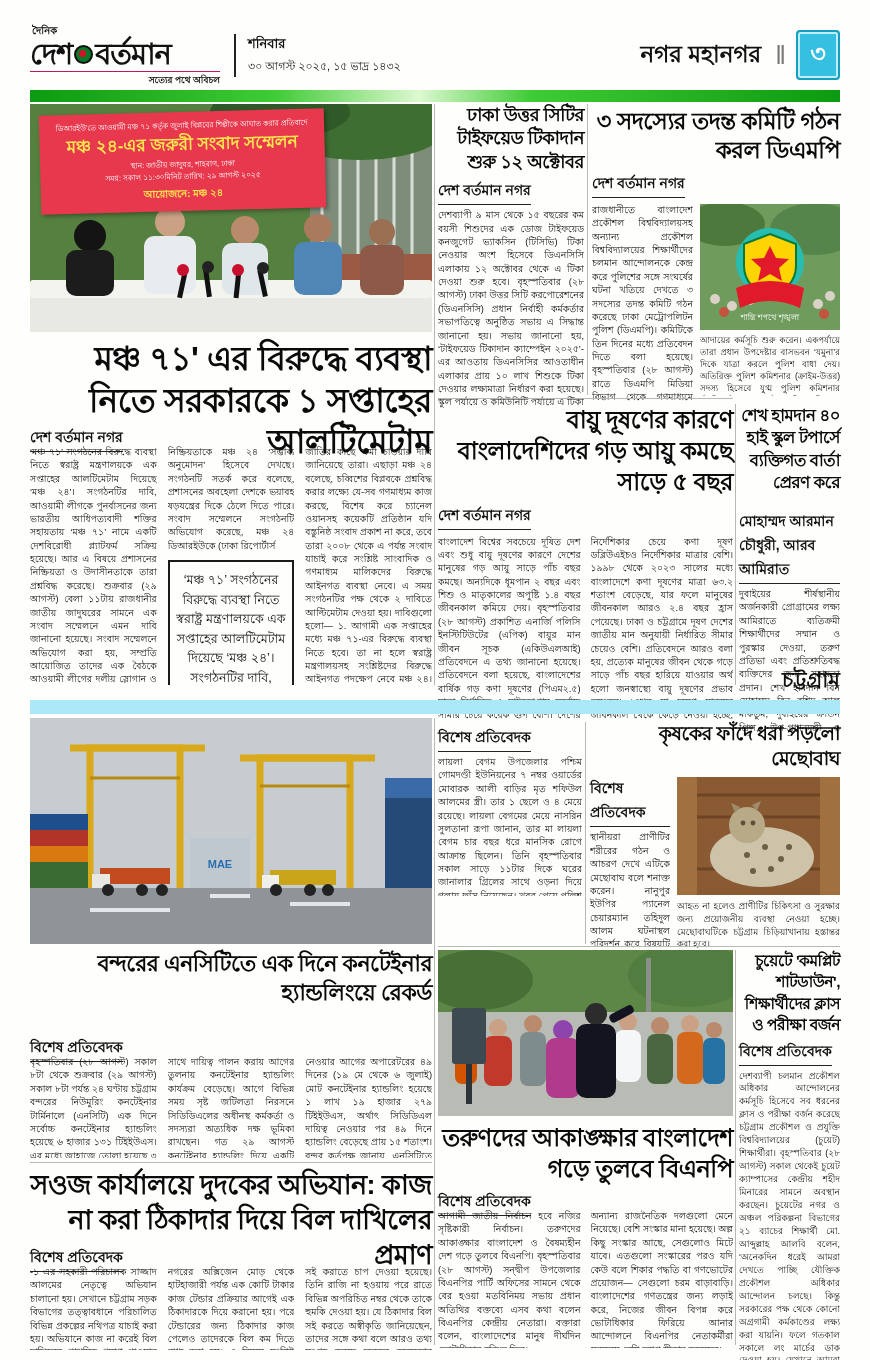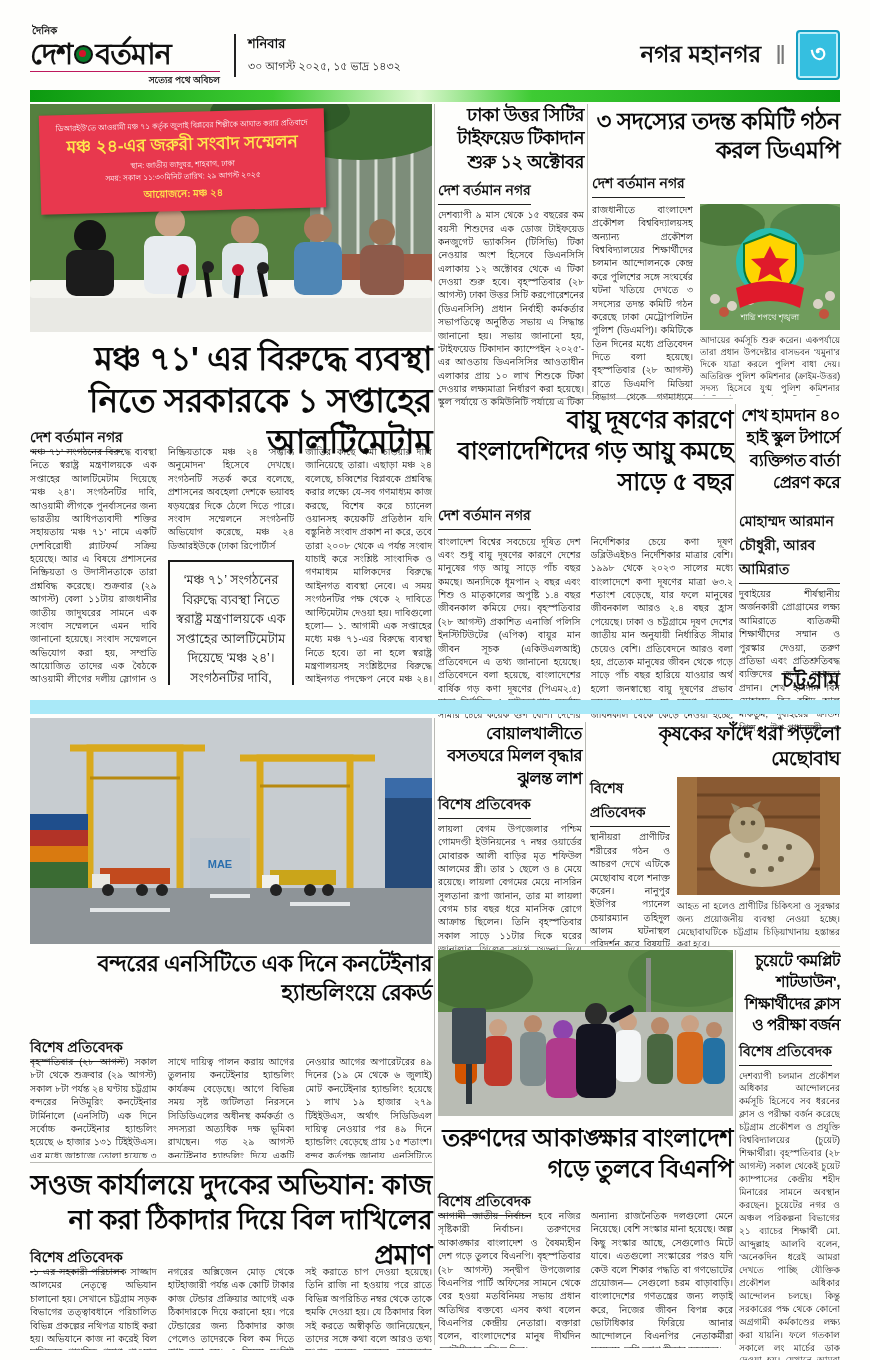--- a/index.html
+++ b/index.html
@@ -269,21 +269,20 @@
   </div>
   <div class="cols" style="position:absolute;left:30px;top:1266px;width:402px;height:84px;gap:11px;">
     <div class="body-text">-১ এর সহকারী পরিচালক সাজ্জাদ আলমের নেতৃত্বে অভিযান চালানো হয়। সেখানে চট্টগ্রাম সড়ক বিভাগের তত্ত্বাবধানে পরিচালিত বিভিন্ন প্রকল্পের নথিপত্র যাচাই করা হয়। অভিযানে কাজ না করেই বিল দাখিলের প্রাথমিক প্রমাণ পাওয়ার কথা জানিয়েছে দুদক।</div>
     <div class="body-text">নগরের অক্সিজেন মোড় থেকে হাটহাজারী পর্যন্ত এক কোটি টাকার কাজ টেন্ডার প্রক্রিয়ার আগেই এক ঠিকাদারকে দিয়ে করানো হয়। পরে টেন্ডারের জন্য ঠিকাদার কাজ পেলেও তাদেরকে বিল কম দিতে বাধ্য করা হয়। এ বিষয়ে সংশ্লিষ্ট কর্মকর্তাদের জিজ্ঞাসাবাদ করা হয়েছে।</div>
     <div class="body-text">সই করাতে চাপ দেওয়া হয়েছে। তিনি রাজি না হওয়ায় পরে রাতে বিভিন্ন অপরিচিত নম্বর থেকে তাকে হুমকি দেওয়া হয়। যে ঠিকাদার বিল সই করতে অস্বীকৃতি জানিয়েছেন, তাদের সঙ্গে কথা বলে আরও তথ্য সংগ্রহ করছে দুদকের অনুসন্ধান দল।</div>
   </div>
 
   <div class="vrule" style="left:434px;top:718px;height:627px;"></div>
 
   <div style="position:absolute;left:438px;top:722px;width:144px;">
-    <div class="headline" style="font-size:16.5px;line-height:1.35;">বোয়ালখালীতে বসতঘরে মিলল বৃদ্ধার ঝুলন্ত লাশ</div>
     <div style="margin-top:4px;"><span class="byline">বিশেষ প্রতিবেদক</span></div>
     <div class="body-text" style="height:140px;">লায়লা বেগম উপজেলার পশ্চিম গোমদণ্ডী ইউনিয়নের ৭ নম্বর ওয়ার্ডের মোবারক আলী বাড়ির মৃত শফিউল আলমের স্ত্রী। তার ১ ছেলে ও ৪ মেয়ে রয়েছে। লায়লা বেগমের মেয়ে নাসরিন সুলতানা রূপা জানান, তার মা লায়লা বেগম চার বছর ধরে মানসিক রোগে আক্রান্ত ছিলেন। তিনি বৃহস্পতিবার সকাল সাড়ে ১১টার দিকে ঘরের জানালার গ্রিলের সাথে ওড়না দিয়ে গলায় ফাঁস নিয়েছেন। খবর পেয়ে পুলিশ লায়লা বেগমের ঝুলন্ত লাশ উদ্ধারের পর উপজেলা স্বাস্থ্য কমপ্লেক্সে নিয়ে গেলে কর্তব্যরত চিকিৎসক মৃত ঘোষণা করেন।</div>
   </div>
 
   <div class="vrule" style="left:585px;top:722px;height:222px;"></div>
 
   <div style="position:absolute;left:590px;top:722px;width:250px;">
     <div class="headline" style="font-size:19px;line-height:1.3;">কৃষকের ফাঁদে ধরা পড়লো মেছোবাঘ</div>
     <div style="display:flex;gap:7px;margin-top:6px;">
       <div style="width:80px;flex:0 0 auto;">

